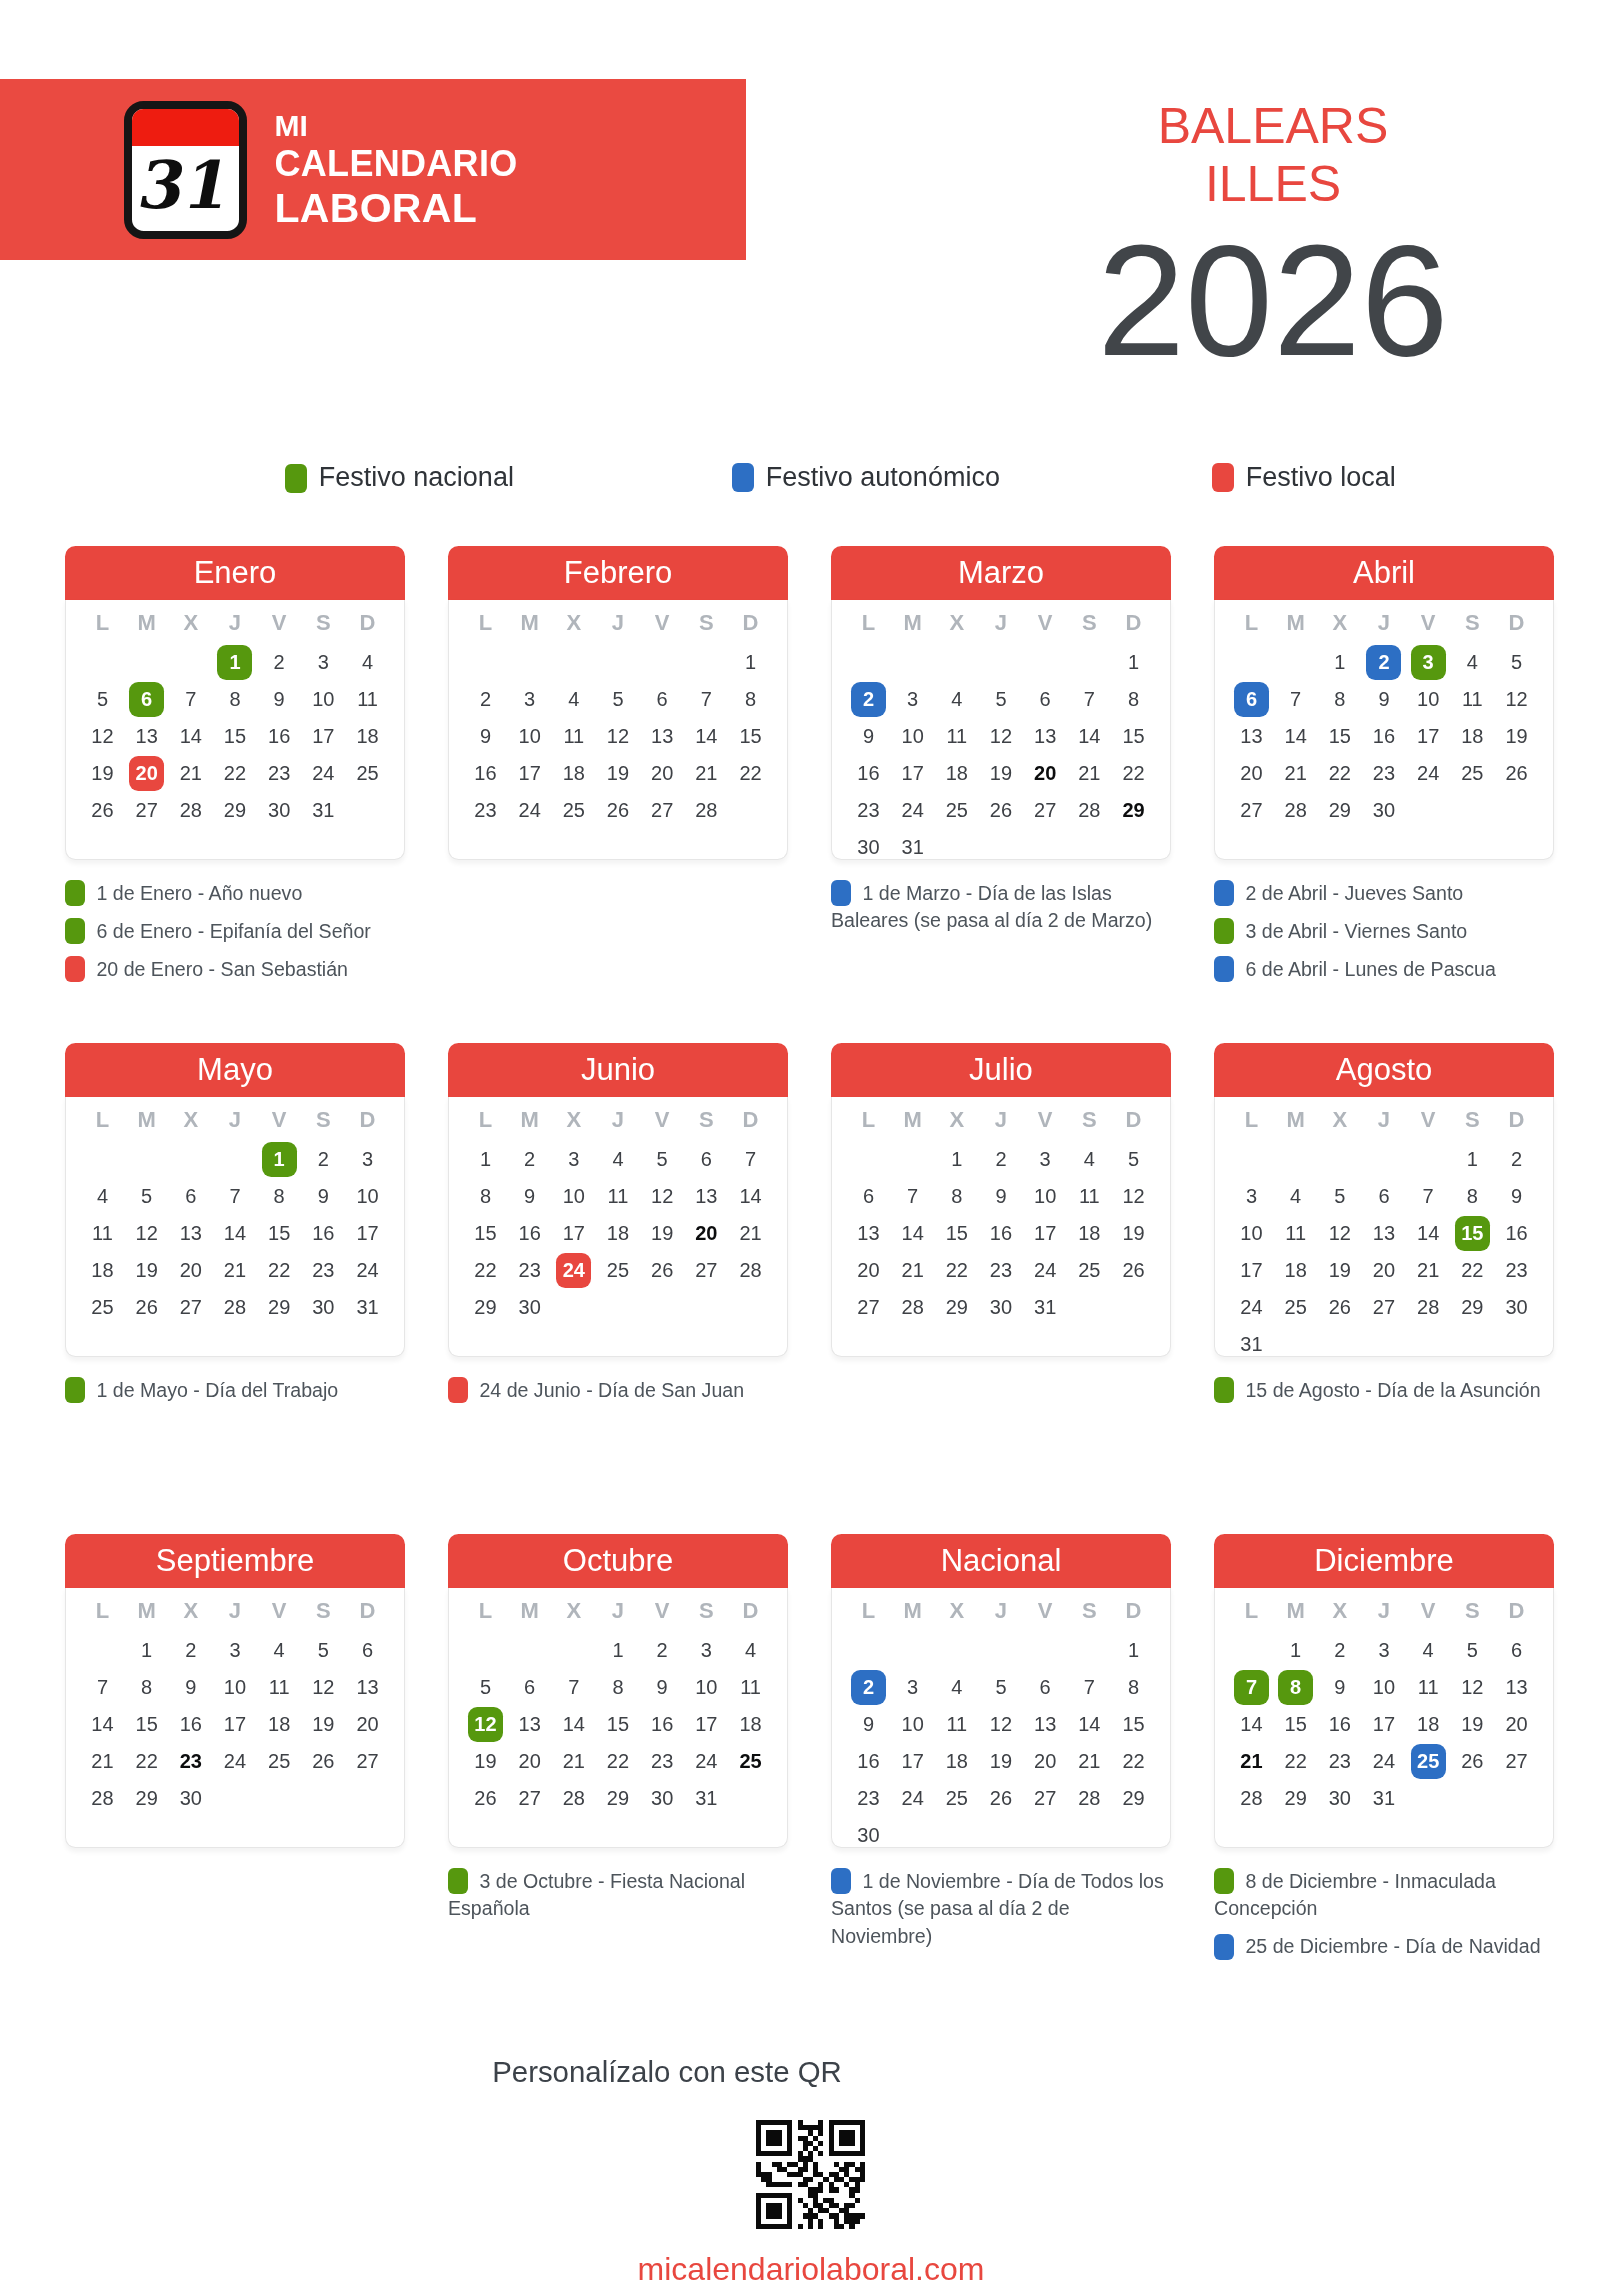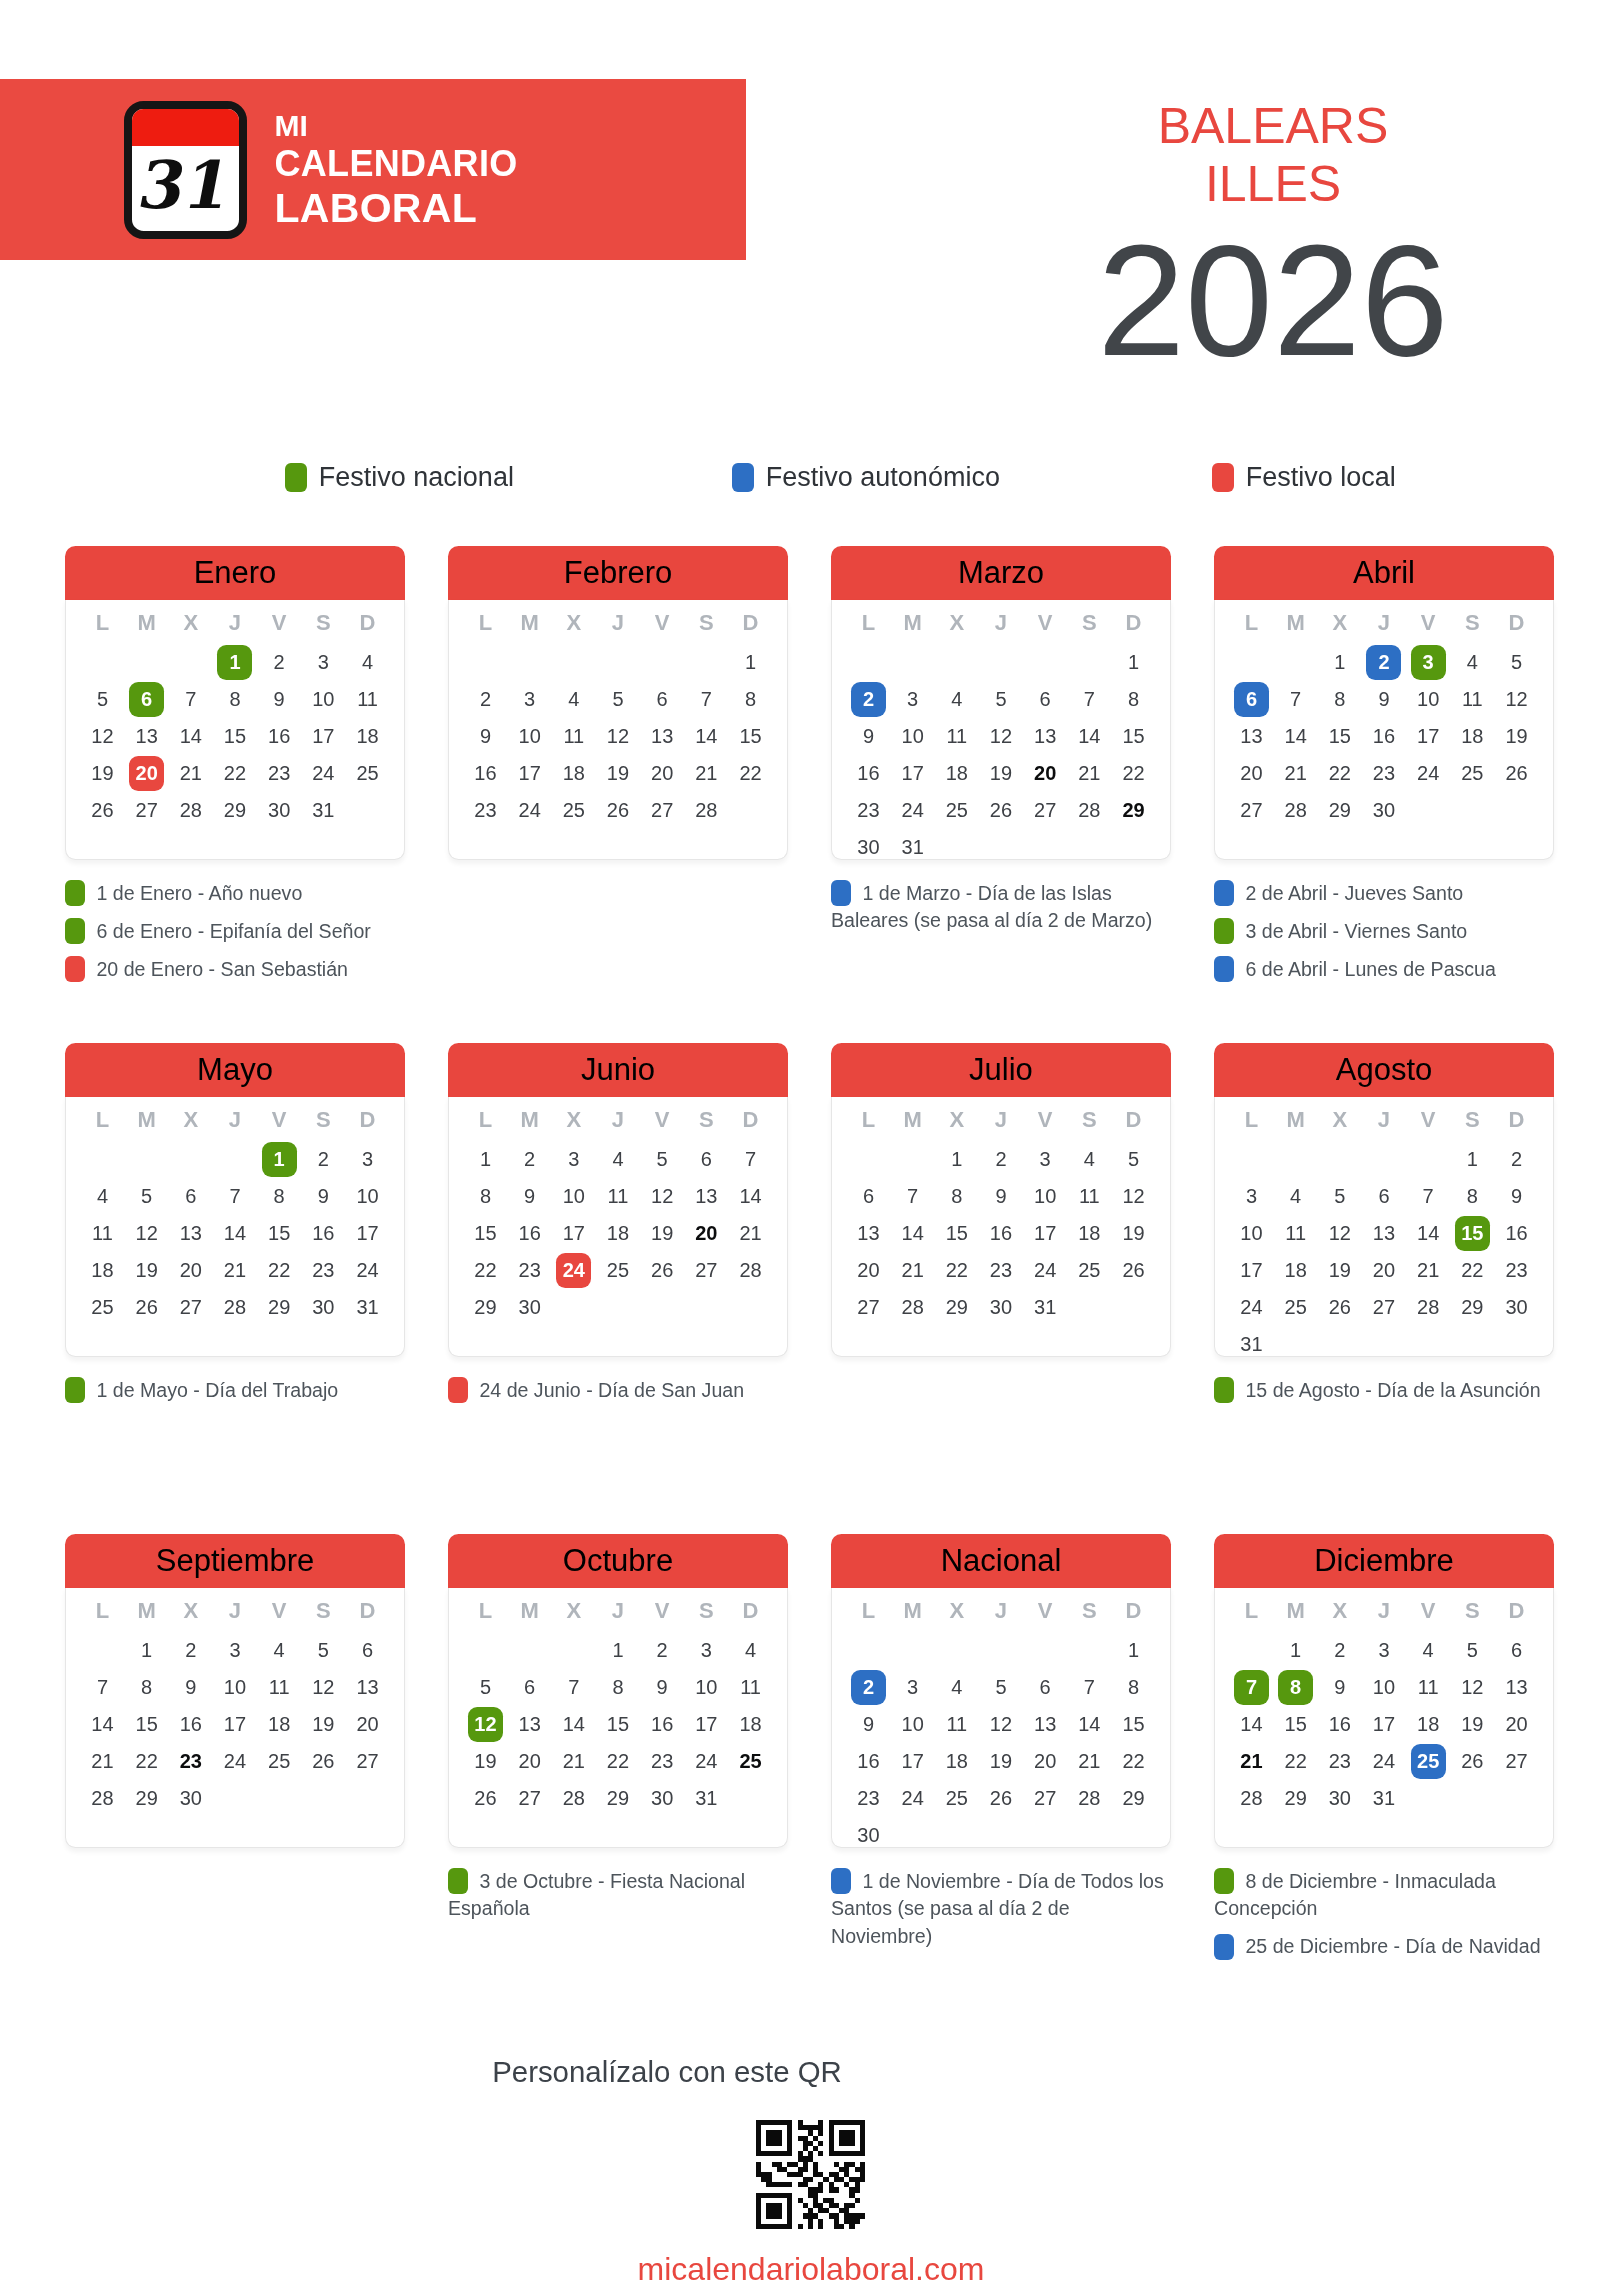--- a/index.html
+++ b/index.html
@@ -30,21 +30,21 @@
   
   .legend-item{position:absolute;top:462px;display:flex;align-items:center;height:31px;}
   .legend-swatch{width:22px;height:29px;border-radius:5.9px;margin-right:11.8px;flex-shrink:0;}
   .legend-label{font-size:27px;color:#2f3338;}
 
   
   .months{position:absolute;left:65px;top:546px;width:1491px;display:grid;
           grid-template-columns:repeat(4,340px);grid-auto-rows:auto;column-gap:43px;
           grid-template-rows:497px 491px auto;align-items:start;}
   .month{width:340px;}
-  .month-head{height:54px;background:#e8463e;border-radius:10.5px 10.5px 0 0;color:#000000;
+  .month-head{height:54px;background:#e8463e;border-radius:10.5px 10.5px 0 0;color:#ffffff;
               font-size:31px;display:flex;align-items:center;justify-content:center;}
   .month-body{height:260px;background:#ffffff;border:1.3px solid #e6e6e6;border-top:none;
               border-radius:0 0 10.5px 10.5px;box-sizing:border-box;padding:2.6px 14.4px 0 14.4px;
               box-shadow:0 3.3px 5.2px rgba(0,0,0,.05);}
   .weekdays{display:grid;grid-template-columns:repeat(7,1fr);height:41px;align-items:center;
             justify-items:center;}
   .wd{font-size:22px;font-weight:700;color:#b0b5bb;}
   .week{display:grid;grid-template-columns:repeat(7,1fr);height:37px;align-items:center;
         justify-items:center;}
   .d{font-size:20px;color:#3e4146;}
@@ -86,21 +86,21 @@
 
   <div class="rhead">
     <div class="region">
       <div>BALEARS</div>
       <div>ILLES</div>
     </div>
     <div class="year">2026</div>
   </div>
 
   <div id="legend">
-      <div class="legend-item" style="left: 285px;">
+      <div class="legend-item" style="left: 285px; align-items: flex-end;">
         <span class="legend-swatch" style="background: rgb(86, 152, 14);"></span>
         <span class="legend-label">Festivo nacional</span>
       </div>
       <div class="legend-item" style="left: 732px;">
         <span class="legend-swatch" style="background: rgb(45, 111, 196);"></span>
         <span class="legend-label">Festivo autonómico</span>
       </div>
       <div class="legend-item" style="left: 1212px;">
         <span class="legend-swatch" style="background: rgb(232, 71, 63);"></span>
         <span class="legend-label">Festivo local</span>

